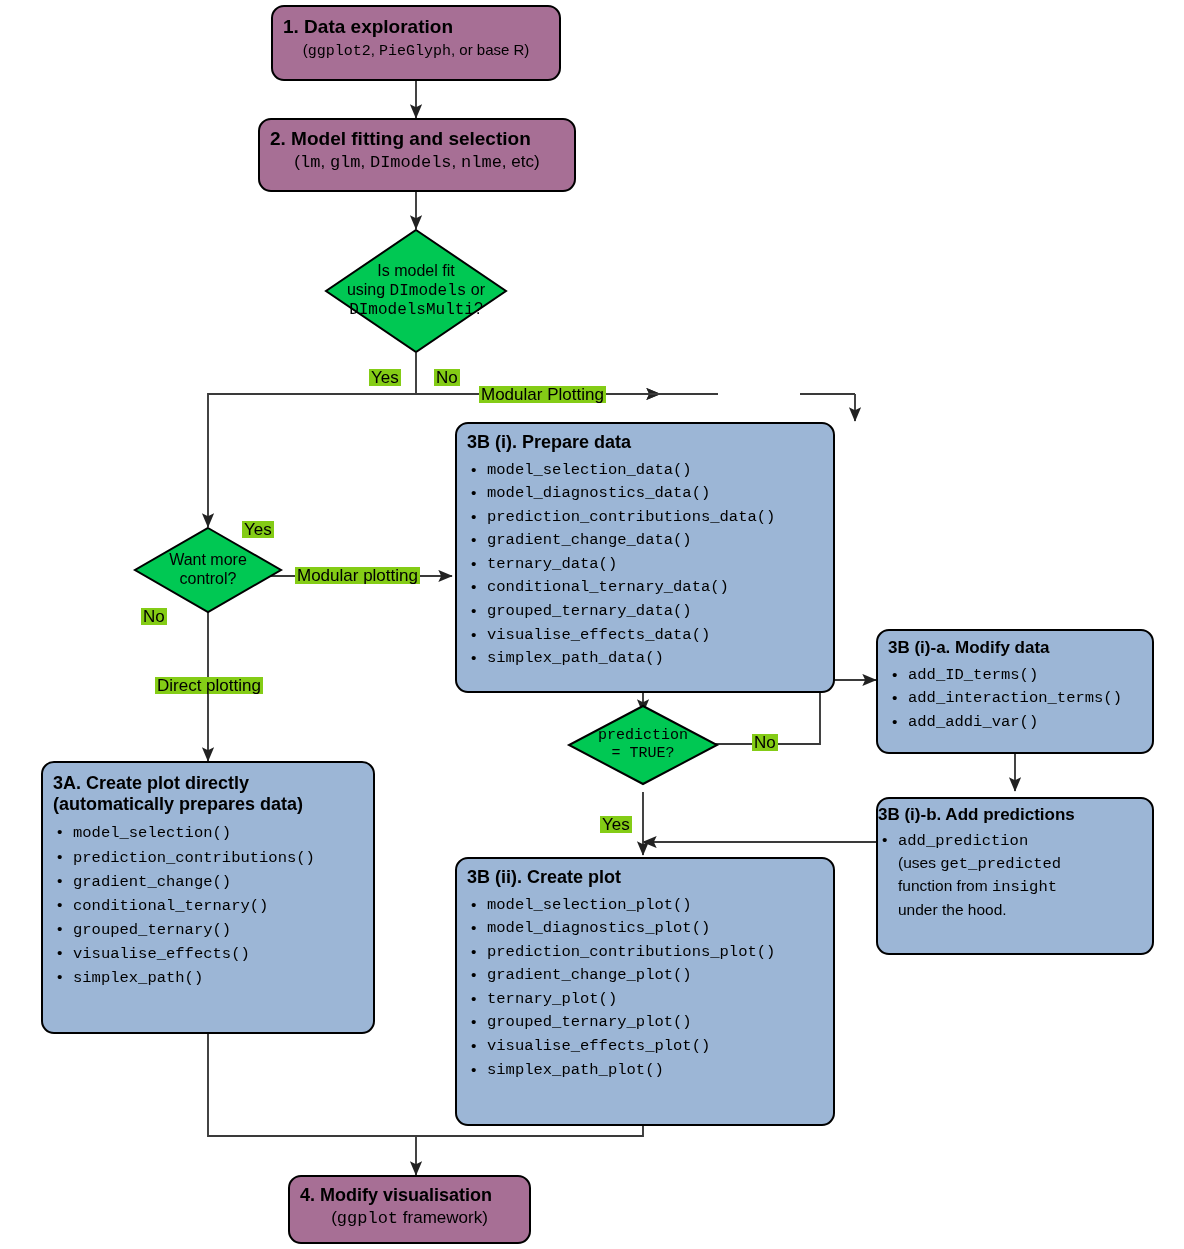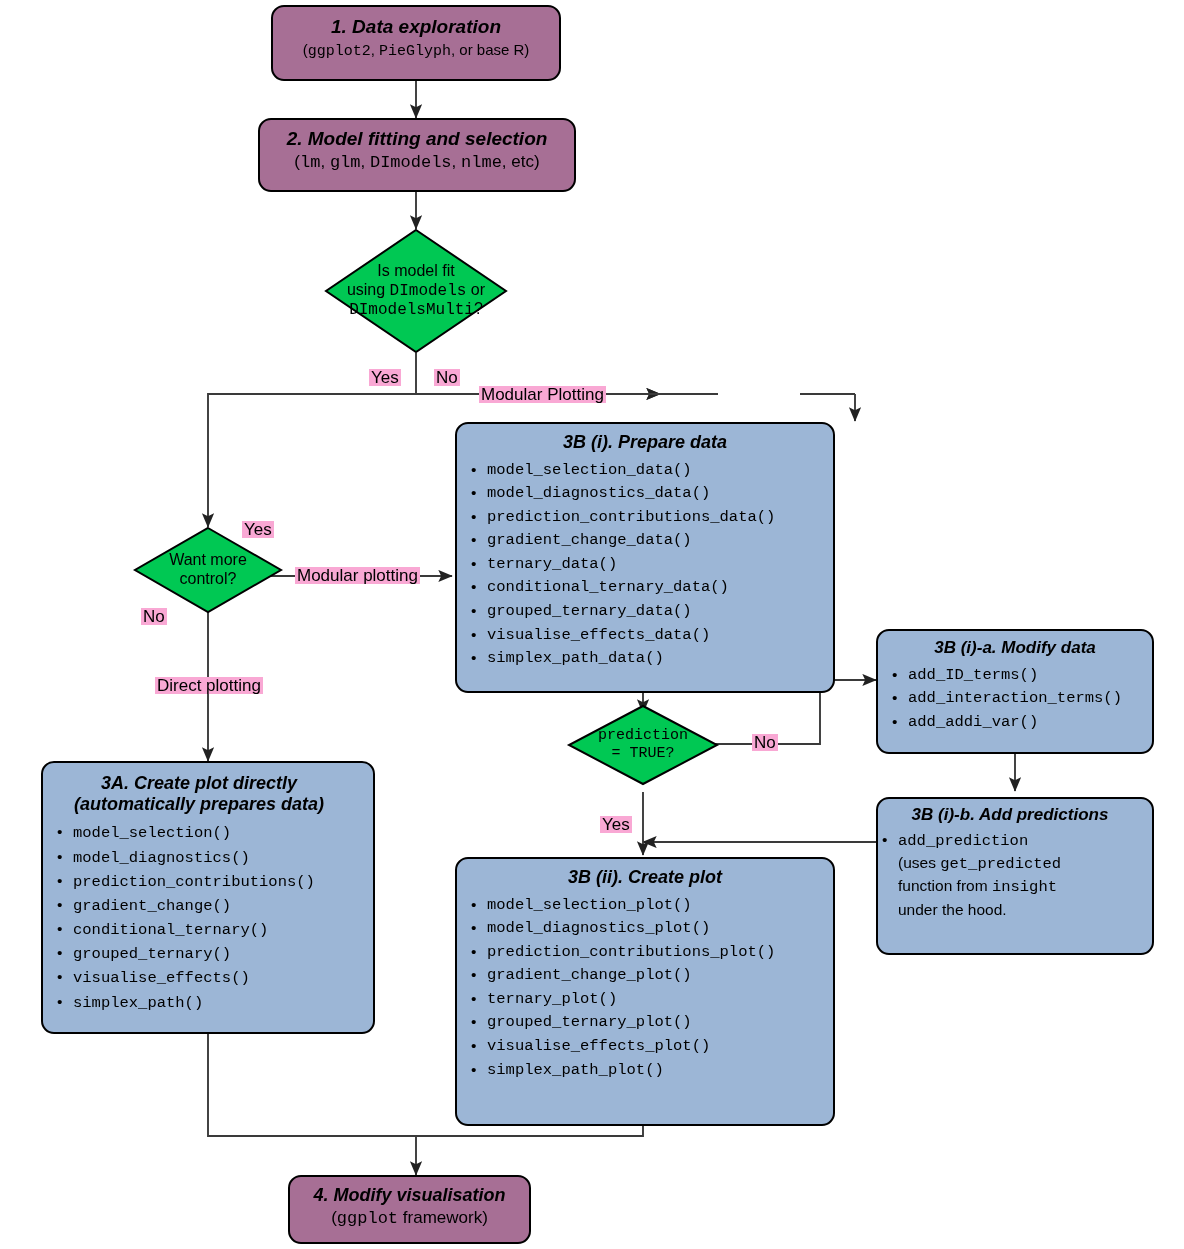--- a/index.html
+++ b/index.html
@@ -46,23 +46,21 @@
     align-items:center;
     justify-content:center;
     text-align:center;
     line-height:1.18;
     z-index:3;
     pointer-events:none;
   }
 
   .title{
     font-weight:bold;
-    text-align:center;
     line-height:1.15;
-    font-style:italic;
   }
   .subtitle{
     text-align:center;
     line-height:1.2;
   }
   .mono{ font-family:"Liberation Mono", monospace; }
 
   ul.fnlist{
     list-style:none;
     margin:0;
@@ -77,21 +75,21 @@
   ul.fnlist li:before{
     content:"\2022";
     position:absolute;
     left:4px;
     top:-1px;
     font-family:"Liberation Sans", sans-serif;
   }
 
   .edge-label{
     position:absolute;
-    background:#f9a8d4;
+    background:#84cc16;
     z-index:3;
     white-space:nowrap;
     line-height:1;
     padding:0 2px;
   }
 </style>
 </head>
 <body>
 
 <div id="canvas">
@@ -222,21 +220,20 @@
     </ul>
   </div>
 
   <div class="node blue" style="left:41px; top:761px; width:334px; height:273px; padding:10px 28px 0 10px;">
     <div class="title" style="font-size:18px;">
       <div>3A. Create plot directly</div>
       <div>(automatically prepares data)</div>
     </div>
     <ul class="fnlist" style="font-size:15.5px; margin-top:7px; line-height:1.56;">
       <li>model_selection()</li>
-      <li>model_diagnostics()</li>
       <li>prediction_contributions()</li>
       <li>gradient_change()</li>
       <li>conditional_ternary()</li>
       <li>grouped_ternary()</li>
       <li>visualise_effects()</li>
       <li>simplex_path()</li>
     </ul>
   </div>
 
   <div class="node blue" style="left:455px; top:857px; width:380px; height:269px; padding:8px 10px 0 10px;">

